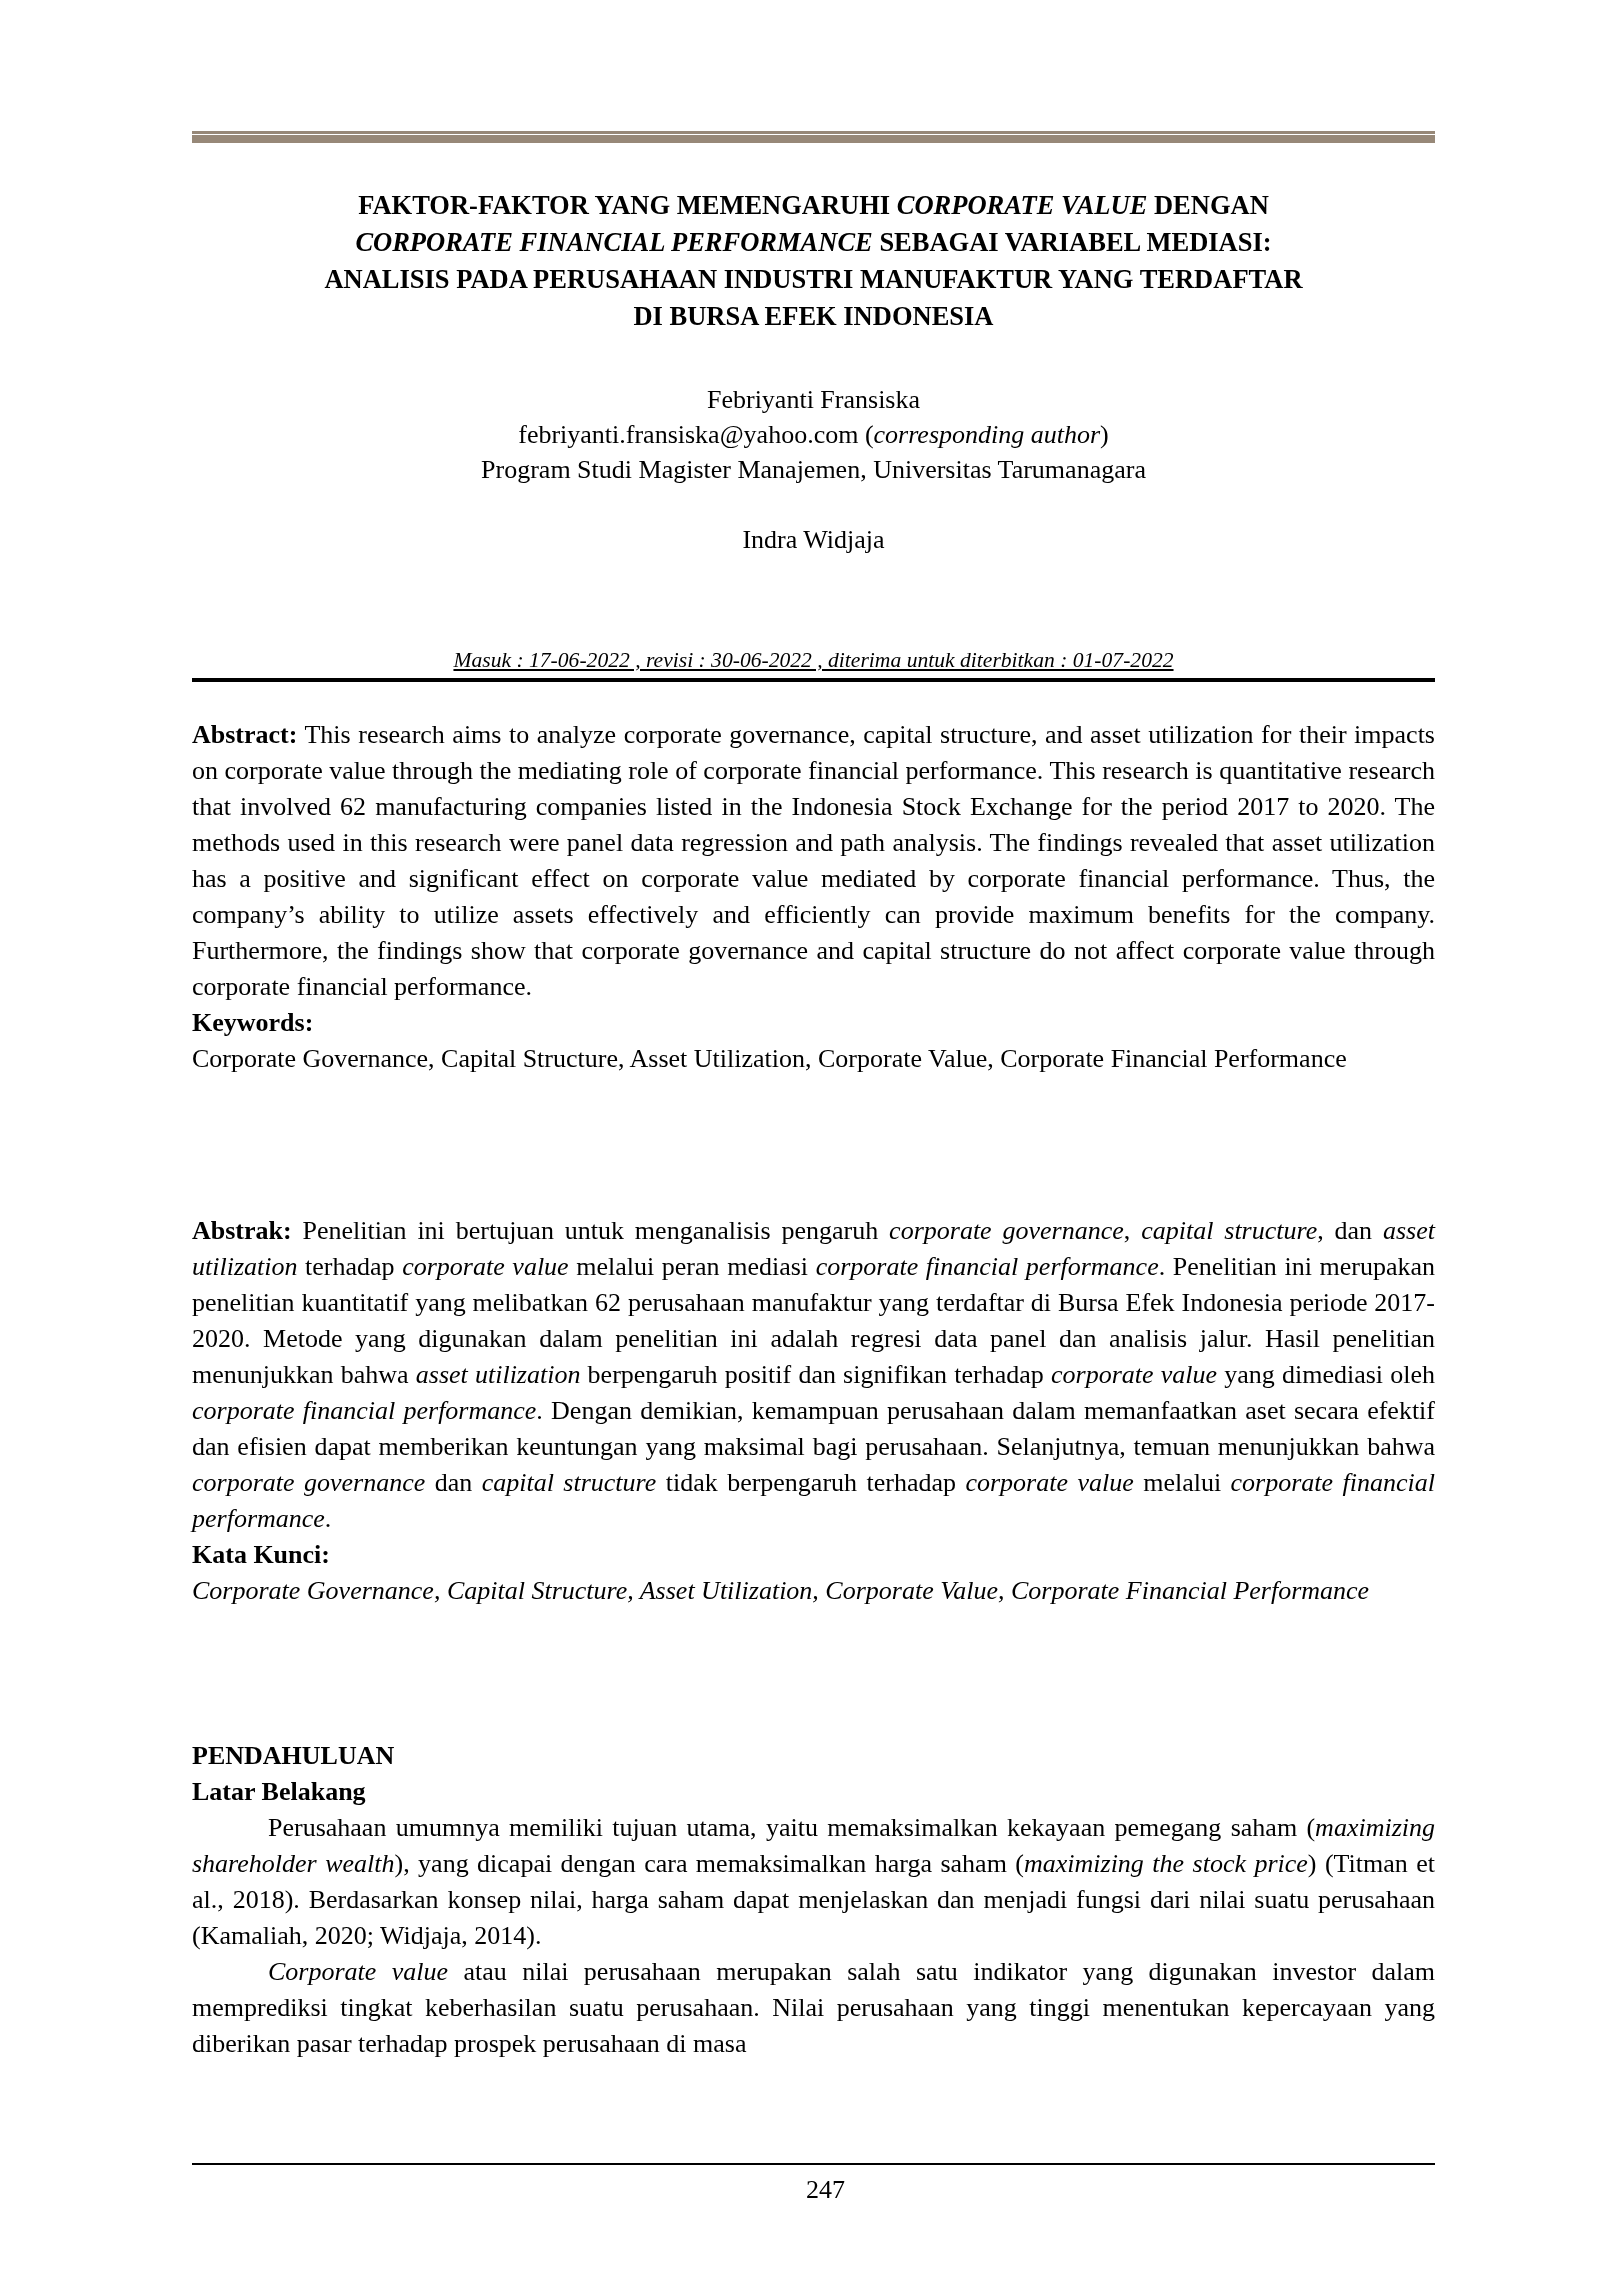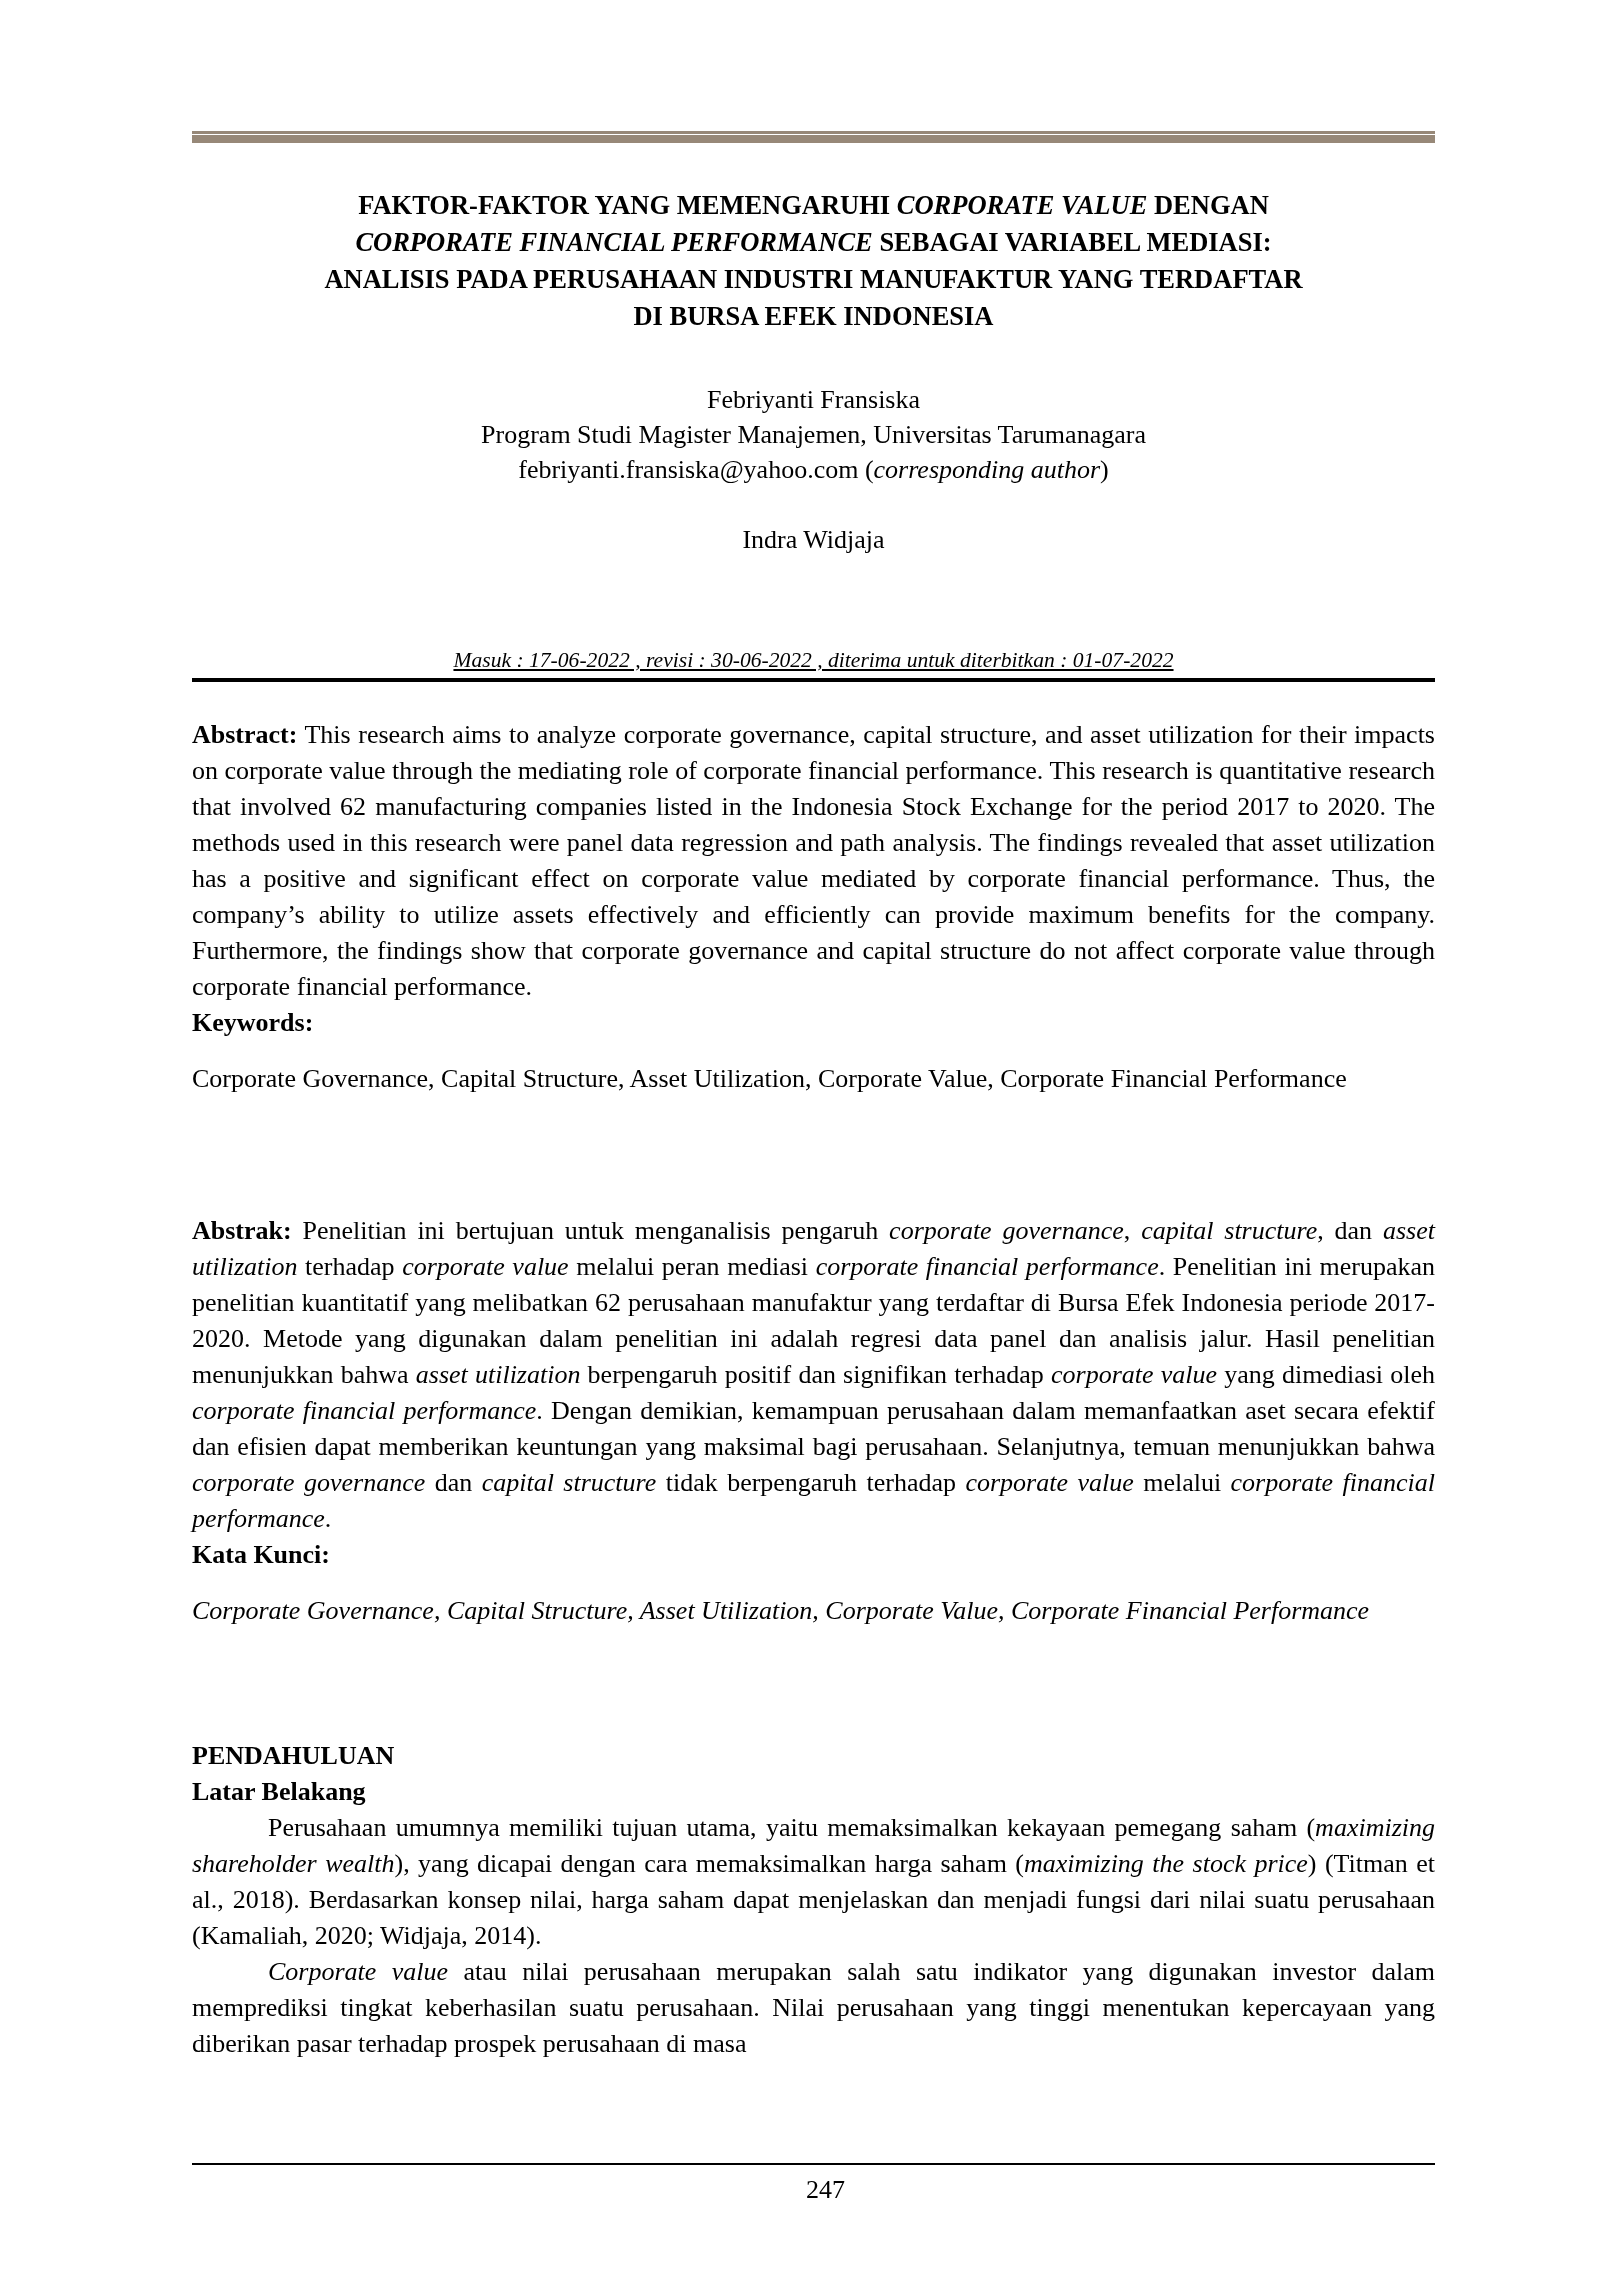--- a/index.html
+++ b/index.html
@@ -17,21 +17,21 @@
            font-style: italic; font-size: 21.6px; line-height: 26px; text-decoration: underline; }
   .rule-top { position: absolute; left: 192px; width: 1243px; top: 678px; height: 3.9px; background: #000; }
   .body-text { position: absolute; left: 192px; width: 1243px; font-size: 26px; line-height: 36px;
                text-align: justify; }
   .abstract-en { top: 717px; }
   .abstract-id { top: 1213px; }
   .intro { top: 1738px; }
   .label { font-weight: bold; }
   .kw-row { display: flex; flex-direction: column; }
   .kw-label { font-weight: bold; white-space: nowrap; padding-right: 10.5px; }
-  .kw-text { flex: 1; text-align: justify; margin-top: 20px; }
+  .kw-text { flex: 1; text-align: justify; }
   .kw-text.italic { font-style: italic; }
   .section { font-weight: bold; }
   .para { text-indent: 76px; }
   .rule-bottom { position: absolute; left: 192px; width: 1243px; top: 2163px; height: 2px; background: #000; }
   .page-num { position: absolute; left: 204px; width: 1243px; top: 2172px; text-align: center; font-size: 26px; line-height: 35px; }
   em { font-style: italic; }
 </style>
 </head>
 <body>
 
@@ -41,22 +41,22 @@
 <div class="title">
   <div><span>FAKTOR-FAKTOR YANG MEMENGARUHI </span><i>CORPORATE VALUE</i><span> DENGAN</span></div>
   <div><i>CORPORATE FINANCIAL PERFORMANCE</i><span> SEBAGAI VARIABEL MEDIASI:</span></div>
   <div>ANALISIS PADA PERUSAHAAN INDUSTRI MANUFAKTUR YANG TERDAFTAR</div>
   <div>DI BURSA EFEK INDONESIA</div>
 </div>
 
 <div class="authors">
   <div class="author-block">
     <div>Febriyanti Fransiska</div>
+    <div><span>febriyanti.fransiska@yahoo.com</span><span> (</span><em>corresponding author</em><span>)</span></div>
     <div>Program Studi Magister Manajemen, Universitas Tarumanagara</div>
-    <div><span>febriyanti.fransiska@yahoo.com</span><span> (</span><em>corresponding author</em><span>)</span></div>
   </div>
   <div class="author-block">
     <div>Indra Widjaja</div>
   </div>
 </div>
 
 <div class="dates">Masuk : 17-06-2022 , revisi : 30-06-2022 , diterima untuk diterbitkan : 01-07-2022</div>
 <div class="rule-top"></div>
 
 <div class="body-text abstract-en">

